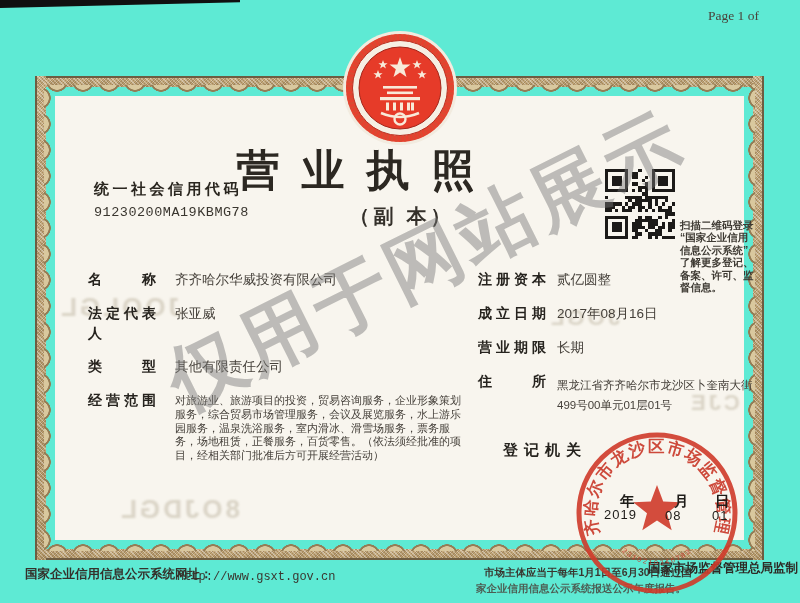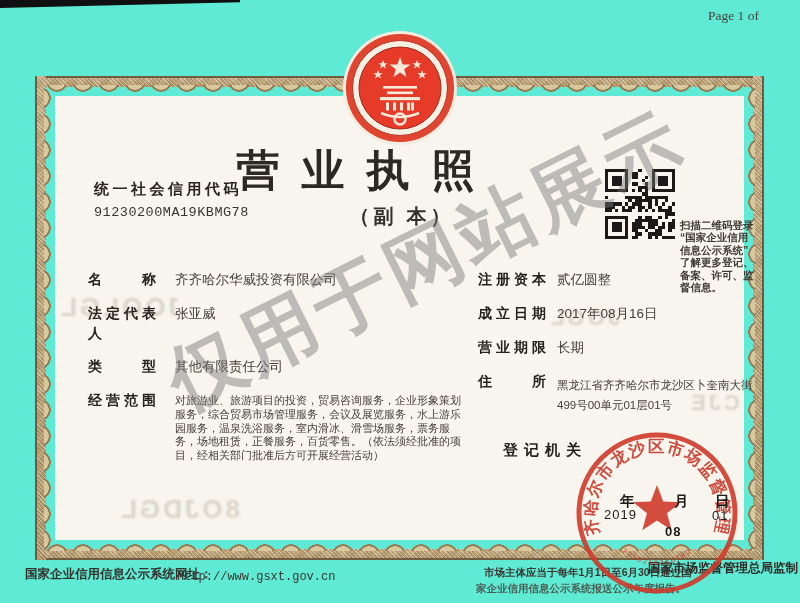--- a/index.html
+++ b/index.html
@@ -73,21 +73,21 @@
   .registration{position:absolute;left:503px;top:441px;z-index:4;font-size:15px;font-weight:bold;
     color:#26231e;letter-spacing:6px;}
 
   
   .seal{position:absolute;left:562px;top:418px;z-index:8;opacity:.9;}
   .date-overlay{position:absolute;left:598px;top:492px;width:170px;height:40px;z-index:9;}
   .date-overlay span{position:absolute;color:#1e1c19;}
   .dc{font-size:14.5px;font-weight:bold;}
   .dn{font-size:13px;top:15px;letter-spacing:1px;color:#2c2a26;}
   .dc-y{left:22px;} .dc-m{left:76px;} .dc-d{left:117px;}
-  .dn-y{left:6px;top:15px;} .dn-m{left:67px;top:32px;font-weight:bold;} .dn-d{left:114px;top:16px;}
+  .dn-y{left:6px;top:15px;} .dn-m{left:67px;top:16px;} .dn-d{left:114px;top:16px;}
 
   
   .watermark{position:absolute;left:150px;top:342px;z-index:10;pointer-events:none;
     font-size:76px;font-weight:bold;letter-spacing:5px;color:rgba(118,118,118,.45);
     transform:rotate(-26.5deg);transform-origin:0 0;white-space:nowrap;}
   .ghost{position:absolute;z-index:2;color:rgba(158,146,118,.33);font-weight:bold;
     transform:scaleX(-1);filter:blur(1.2px);font-size:26px;letter-spacing:3px;}
   .ghost-1{left:58px;top:292px;} .ghost-2{left:118px;top:494px;}
   .ghost-3{left:548px;top:305px;font-size:22px;} .ghost-4{left:688px;top:390px;font-size:22px;}
 

